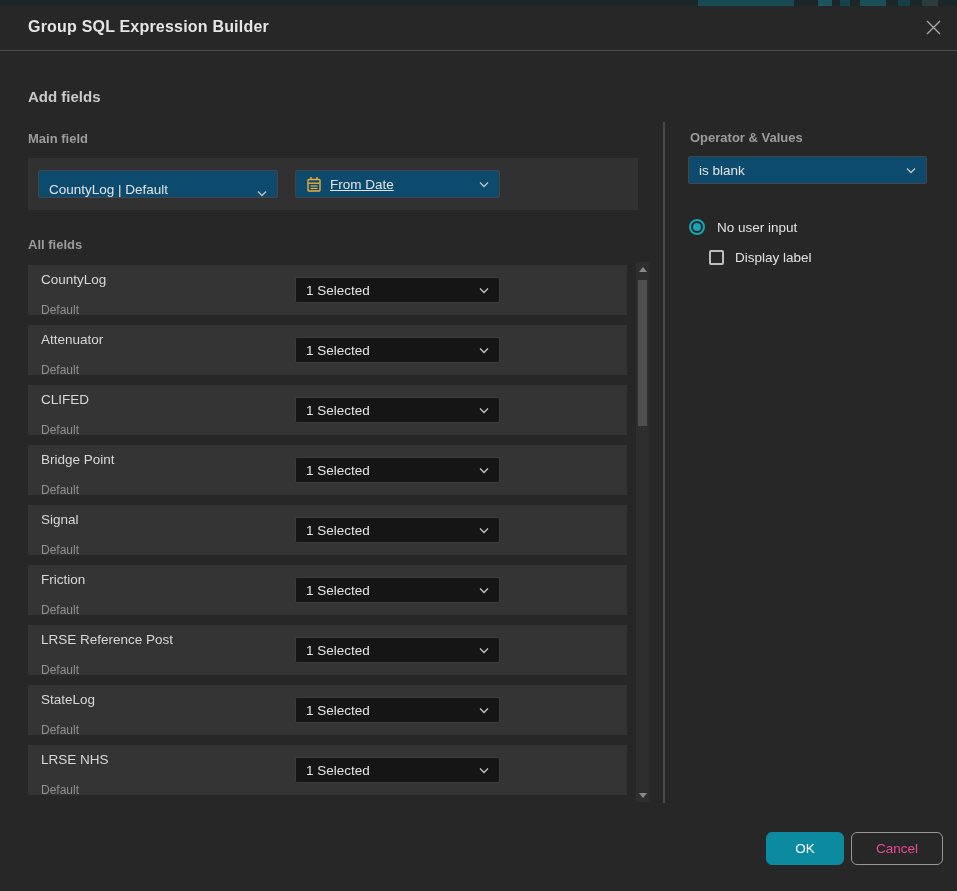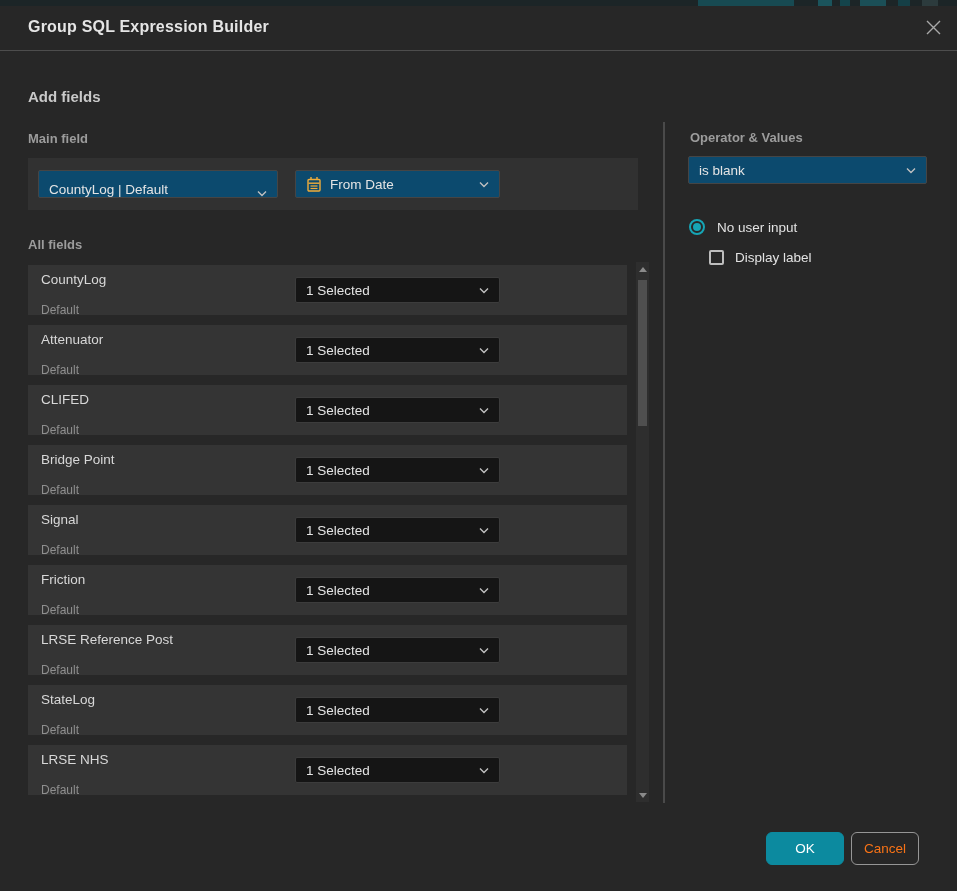--- a/index.html
+++ b/index.html
@@ -54,21 +54,21 @@
   }
   .dd .dd-text { flex:1; white-space:nowrap; overflow:hidden; }
   .dd .chev { flex:0 0 auto; margin-left:6px; display:flex; }
 
   
   .main-panel {
     position:absolute; left:28px; top:152px; width:610px; height:52px;
     background:#313131;
   }
   .dd-source { left:10px; top:12px; width:240px; position:absolute;align-items:flex-end; }
-  .dd-field  { left:267px; top:12px; width:205px; position:absolute; }
+  .dd-field  { left:267px; top:12px; width:205px; position:absolute;text-decoration:underline; }
   .cal { margin-right:8px; display:flex; flex:0 0 auto; }
 
   
   .rows-list { position:absolute; left:28px; top:259px; width:599px; }
   .field-row {
     position:relative; width:599px; height:50px; background:#343434;
     margin-bottom:10px;
   }
   .field-name { position:absolute; left:13px; top:7px;  font-size:13.5px; color:#d8d8d8; }
   .field-sub  { position:absolute; left:13px; top:38px; font-size:12px;   color:#8f8f8f; }
@@ -102,21 +102,21 @@
   .checkbox { width:15px; height:15px; border:2px solid #bdbdbd; border-radius:2px; background:transparent; }
   .check-label { margin-left:11px; font-size:13.5px; color:#e2e2e2; }
 
   
   .btn {
     position:absolute; top:826px; height:33px; font-size:13.5px;
     display:flex; align-items:center; justify-content:center;
     cursor:pointer; border-radius:6px; font-family:"Liberation Sans",sans-serif;
   }
   .btn-ok { left:766px; width:78px; background:#0c8a9f; color:#ffffff; border:1px solid #0c8a9f; }
-  .btn-cancel { left:851px; width:68px; background:transparent; color:#f97316; border:1px solid #969696; }
+  .btn-cancel { left:851px; width:92px; background:transparent; color:#ec4899; border:1px solid #969696; }
 </style>
 </head>
 <body>
 
 <div class="app-strip">
   <div class="strip-frag frag1"></div>
   <div class="strip-frag frag2"></div>
   <div class="strip-frag frag3"></div>
   <div class="strip-frag frag4"></div>
   <div class="strip-frag frag5"></div>

